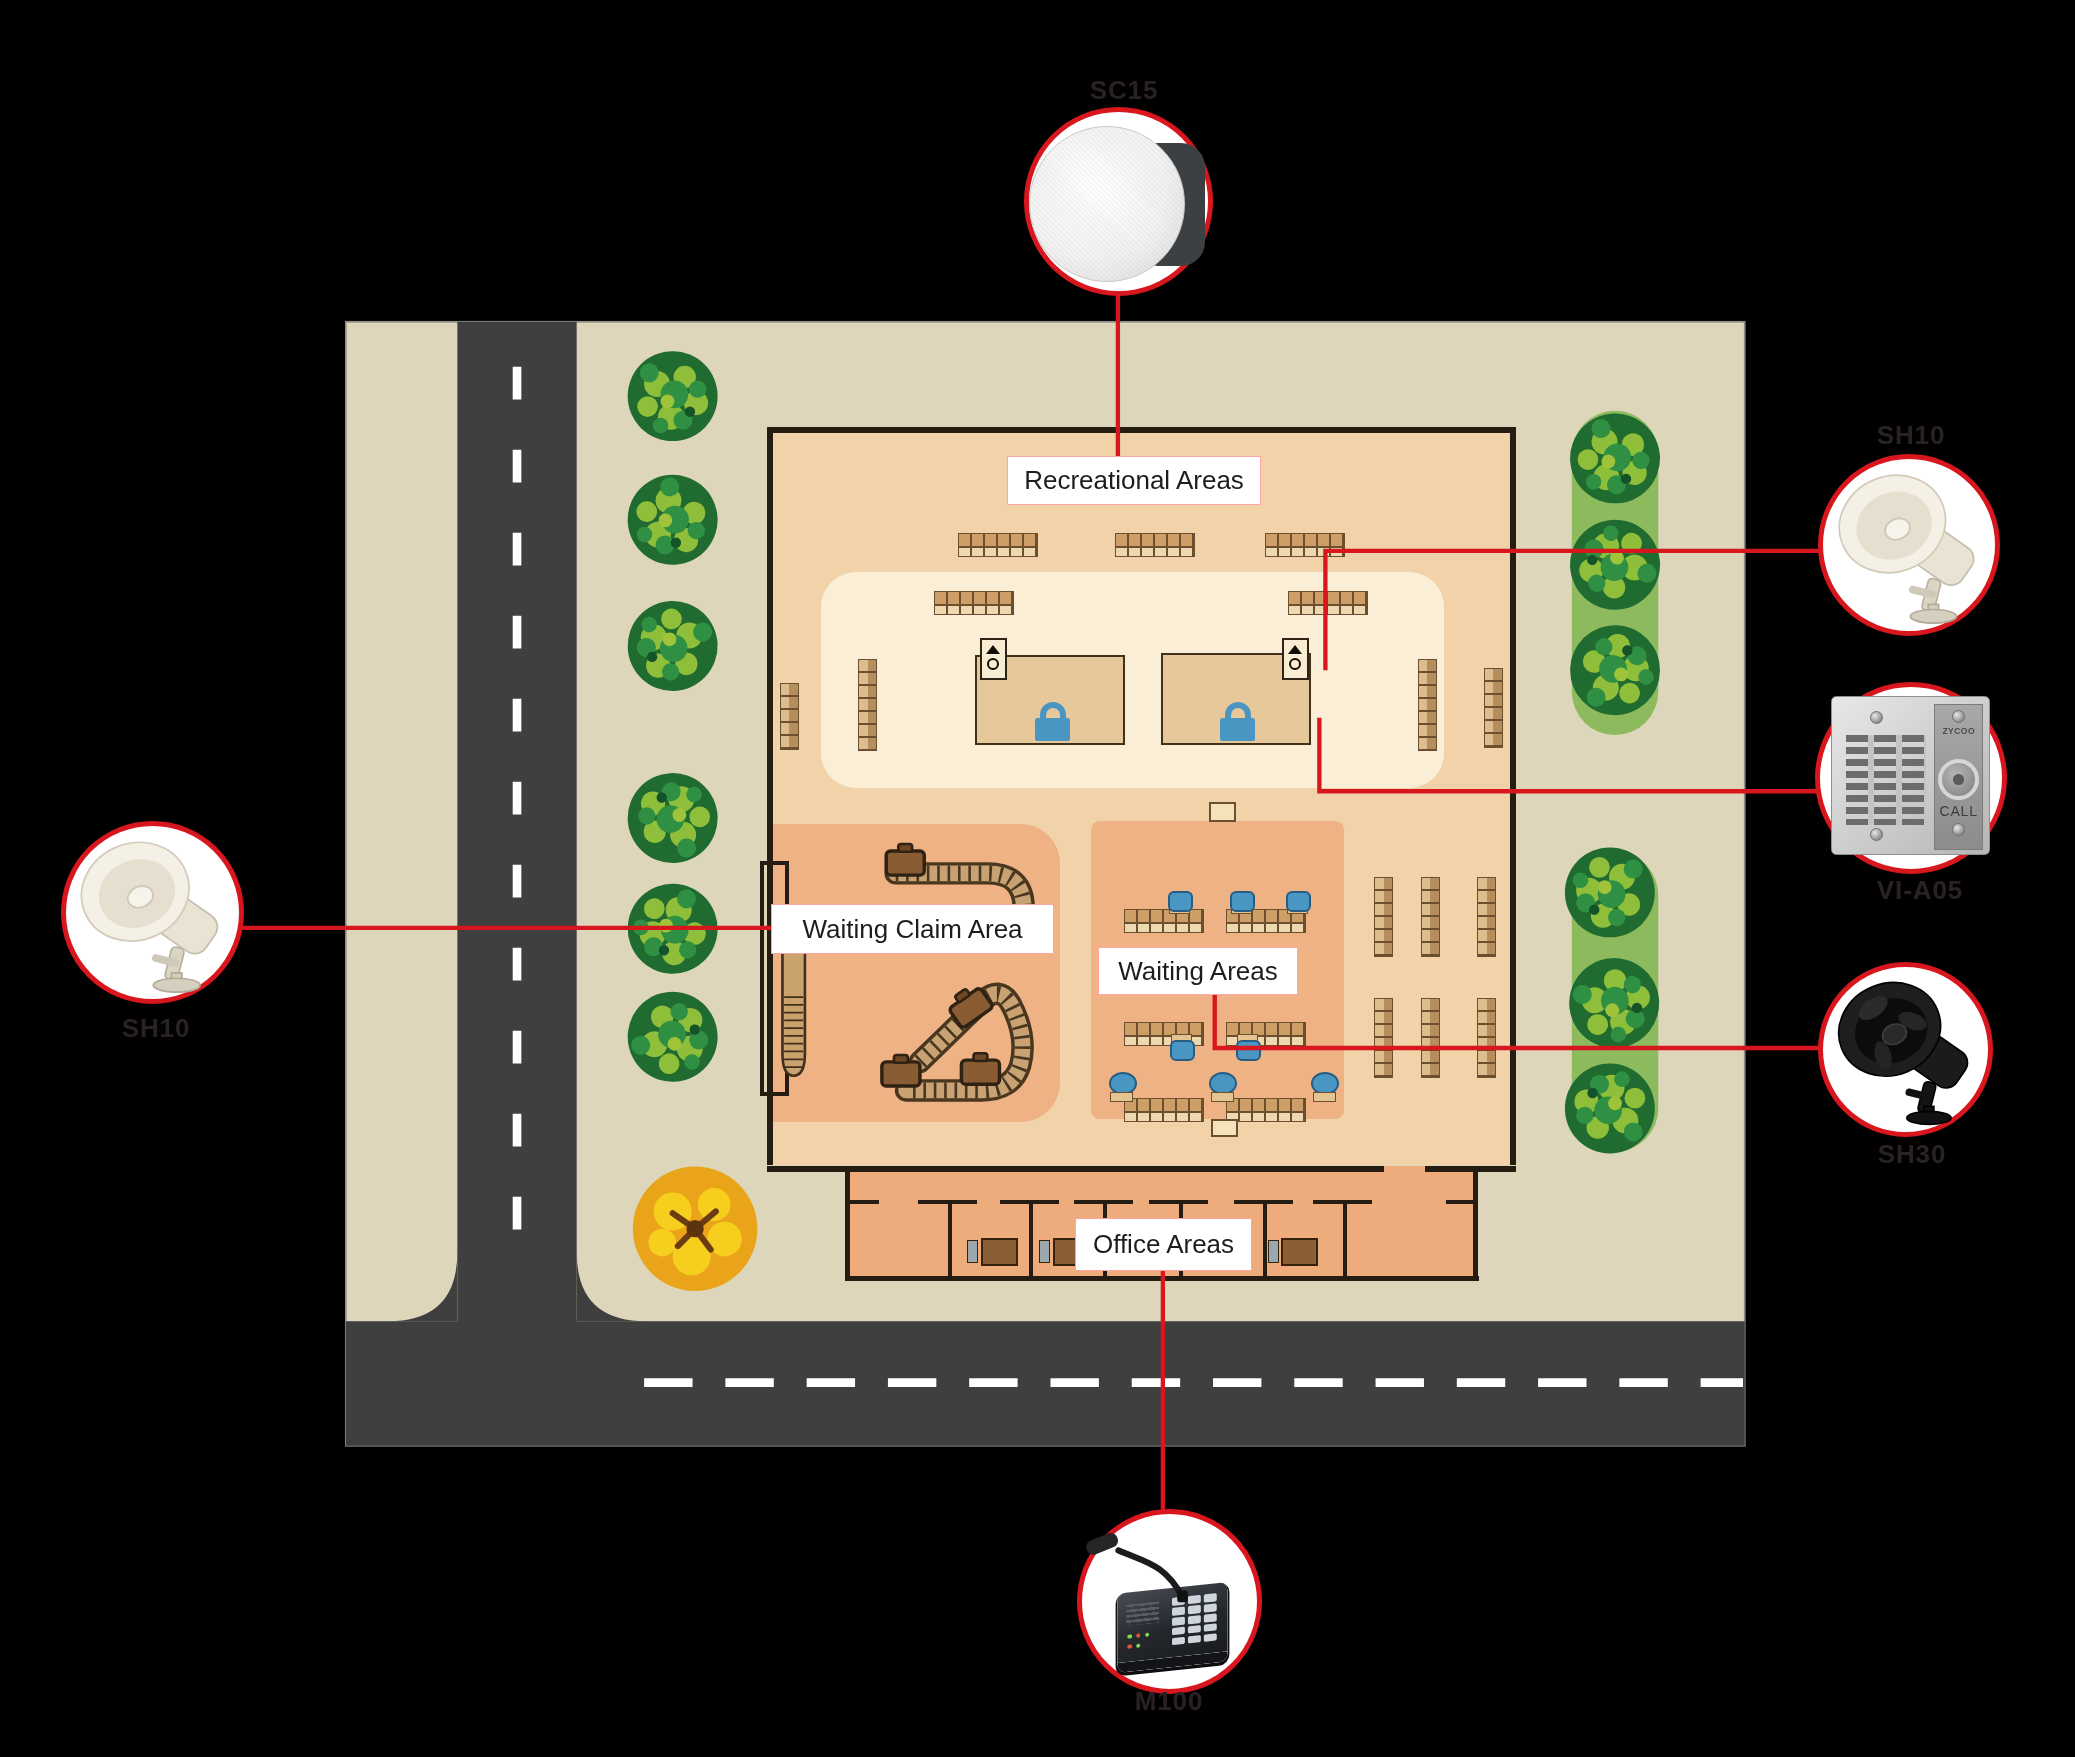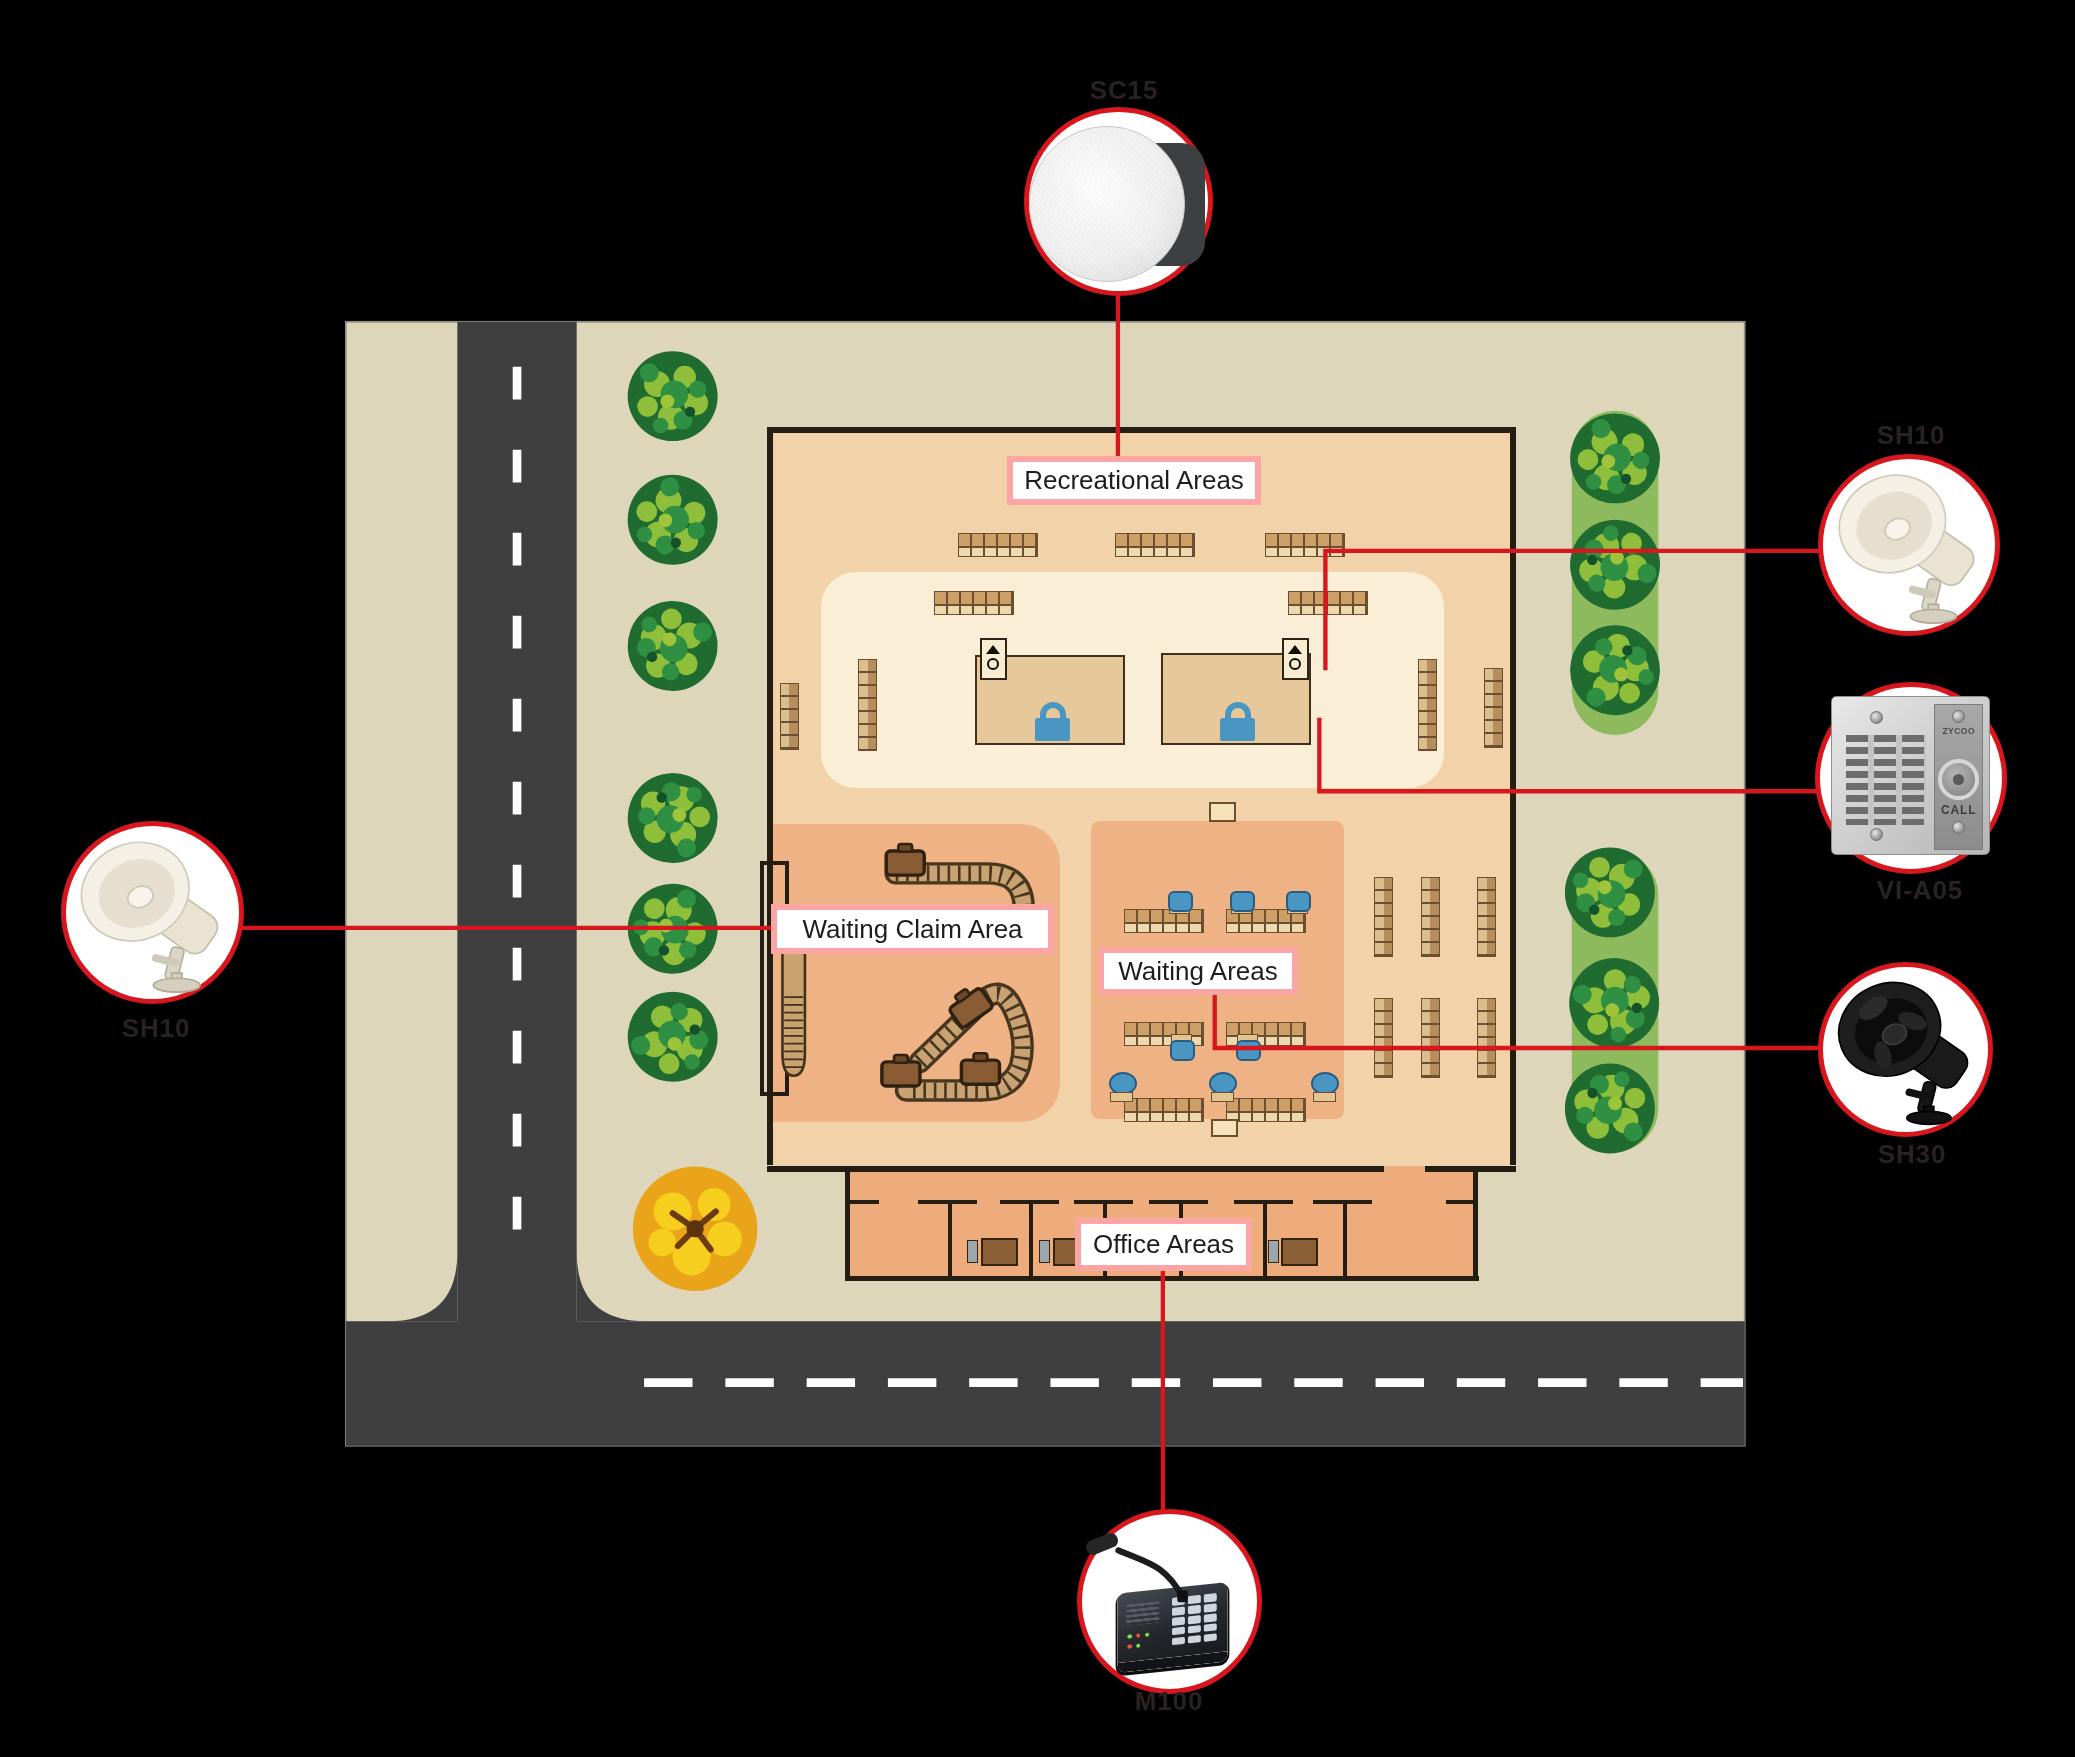--- a/index.html
+++ b/index.html
@@ -28,21 +28,21 @@
   .lock .sh{position:absolute;left:5.2px;top:0;width:14px;height:19px;border:6px solid #4a96c3;border-bottom:none;border-radius:13px 13px 0 0;}
   .lock .bd{position:absolute;left:0;top:16.4px;width:35px;height:23px;background:#4a96c3;border-radius:2.6px;}
   .door{position:absolute;border:2.6px solid #6b4f2e;background:#f6e2ba;}
   .bin{position:absolute;width:21px;height:17.3px;background:#4a96c3;border:2.6px solid #275d83;border-radius:6px;}
   .stand{position:absolute;border:1.7px solid #6b4f2e;background:#e4c491;}
   .oval{position:absolute;width:24px;height:19px;background:#4a96c3;border:2.6px solid #275d83;border-radius:50%;}
   .part{position:absolute;background:#261d12;}
   .odesk{position:absolute;width:33px;height:24px;background:#8a5f35;border:2.6px solid #33230f;}
   .omon{position:absolute;width:8.6px;height:21px;background:#9aa7ad;border:1.7px solid #33230f;}
   
-  .area-label{position:absolute;background:#fff;border:6px solid #fca5a5;color:#1d1d1d;
+  .area-label{position:absolute;background:#fff;border:1px solid #fca5a5;color:#1d1d1d;
     font-size:26px;font-weight:400;display:flex;align-items:center;justify-content:center;white-space:nowrap;box-sizing:border-box;}
   
   .dev{position:absolute;background:#fff;border:5.2px solid #d7161e;border-radius:50%;box-sizing:border-box;text-align:center;}
   .dev-label{position:absolute;color:#2a2222;font-size:26px;font-weight:700;letter-spacing:0.9px;
     transform:translateX(-50%);white-space:nowrap;}
   
   .sc-disc{position:absolute;left:0;top:14px;width:154px;height:154px;border-radius:50%;border:0.9px solid #c8c8c8;
     background-image:repeating-linear-gradient(45deg,rgba(0,0,0,.03) 0 1.7px,transparent 1.7px 3.5px),
     radial-gradient(circle at 42% 40%,#ffffff 0%,#f2f2f2 55%,#e3e3e3 80%,#d5d5d5 100%);}
   .sc-house{position:absolute;left:105px;top:31px;width:71px;height:123px;border-radius:24px;background:#3c4043;}
@@ -53,21 +53,21 @@
     background:radial-gradient(circle at 35% 35%,#e8e8e8,#9a9a9a 60%,#787878);}
   .grille{position:absolute;left:14px;top:38px;width:80px;height:90px;
     background-image:repeating-linear-gradient(90deg,transparent 0 22.5px,#c3c3c3 22.5px 28px),
                      repeating-linear-gradient(180deg,#6c6c6c 0 7px,transparent 7px 12px);}
   .vistrip{position:absolute;left:102px;top:7px;width:47px;height:144px;border:0.9px solid #7c7c7c;
     background:linear-gradient(180deg,#a8a8a8,#8c8c8c);display:flex;flex-direction:column;align-items:center;}
   .vibrand{font-size:8.6px;font-weight:700;color:#4c4c4c;letter-spacing:0.4px;margin-top:3.5px;}
   .viring{width:33px;height:33px;border-radius:50%;border:4.3px solid #d6d6d6;margin-top:22.5px;
     background:radial-gradient(circle at 40% 35%,#b6b6b6,#7e7e7e);display:flex;align-items:center;justify-content:center;}
   .vidot{width:10.4px;height:10.4px;border-radius:50%;background:#5a5a5a;}
-  .vicall{font-size:12px;font-weight:700;color:#3c3c3c;margin-top:3.5px;letter-spacing:0.9px;}
+  .vicall{font-size:14px;font-weight:400;color:#3c3c3c;margin-top:3.5px;letter-spacing:0.9px;}
   
   .m100body{position:absolute;left:35px;top:74px;width:111px;height:69px;border-radius:8.6px;
     transform:rotate(-6deg) skewX(-6deg);
     background:linear-gradient(165deg,#474c53,#24272c 55%,#191b1e);
     border-bottom:10.4px solid #121417;box-shadow:0 1.7px 0 1.7px #0c0d0f;}
   .m100keys{position:absolute;left:55px;top:10.4px;width:45px;height:47px;display:grid;
     grid-template-columns:repeat(3,1fr);grid-template-rows:repeat(5,1fr);gap:2.6px;}
   .m100keys i{background:#cfd5dc;border-radius:1.7px;}
   .m100spk{position:absolute;left:8.6px;top:12px;width:33px;height:21px;
     background:repeating-linear-gradient(180deg,#575c63 0 2.6px,transparent 2.6px 5.2px);}

